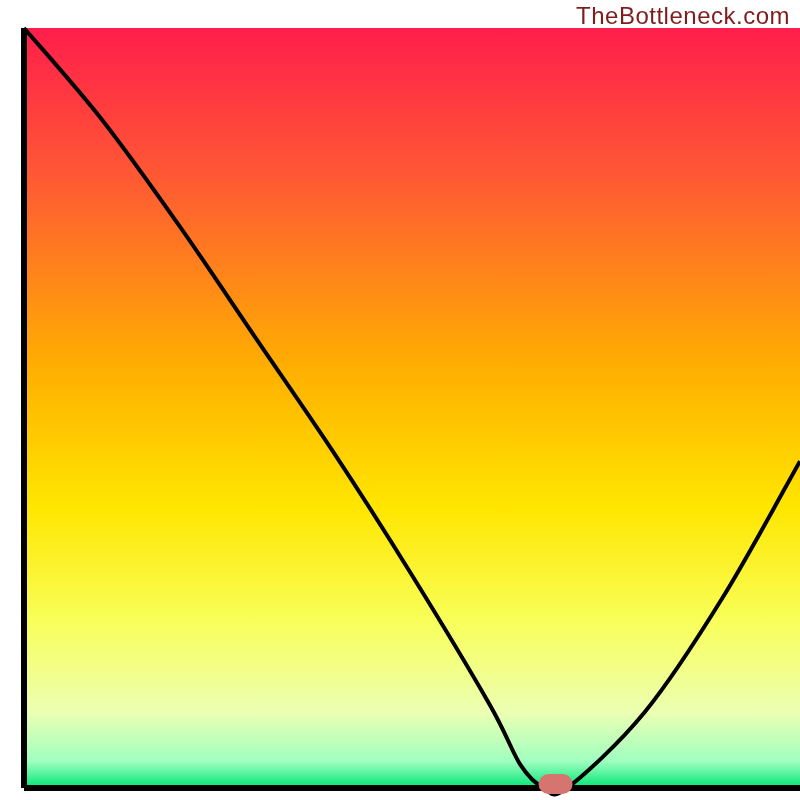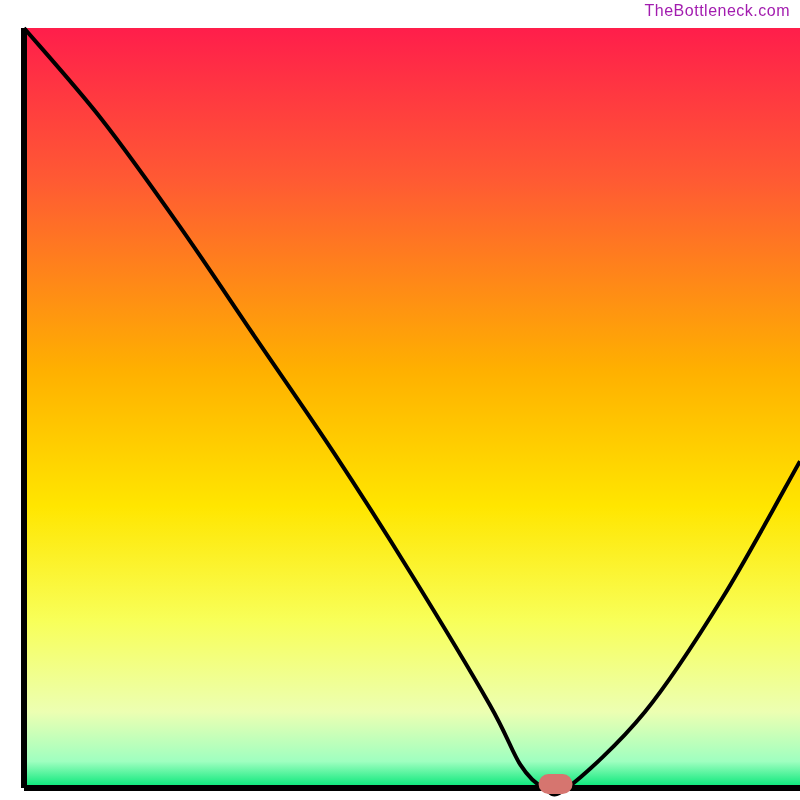--- a/index.html
+++ b/index.html
@@ -13,22 +13,22 @@
   .frame {
     position: relative;
     width: 800px;
     height: 800px;
   }
   .attribution {
     position: absolute;
     top: 2px;
     right: 10px;
     font-family: Arial, Helvetica, sans-serif;
-    font-size: 16px;
-    color: #a21caf;
+    font-size: 24px;
+    color: #7f1d1d;
     letter-spacing: 0.5px;
   }
   svg.plot {
     position: absolute;
     left: 0;
     top: 0;
   }
 </style>
 </head>
 <body>

